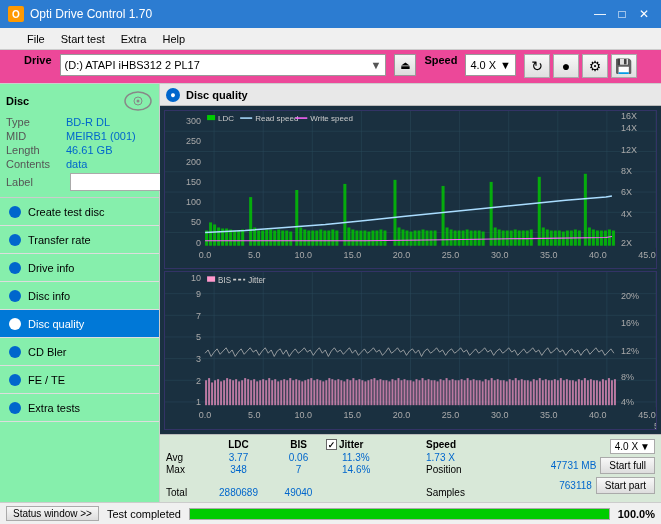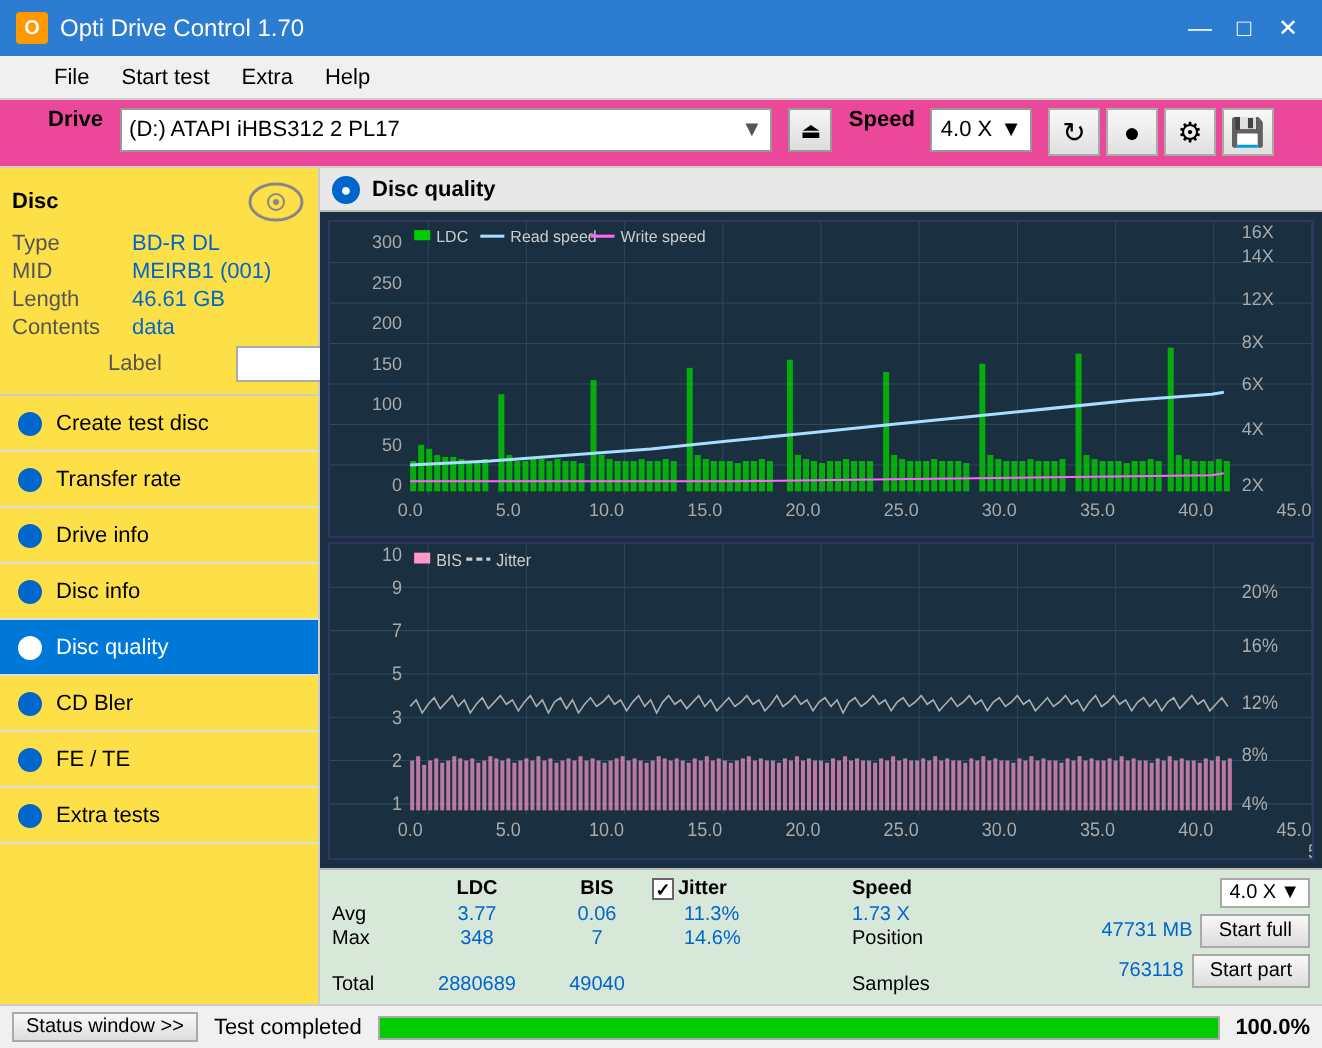--- a/index.html
+++ b/index.html
@@ -24,21 +24,21 @@
     .drive-eject { width: 22px; height: 22px; background: linear-gradient(to bottom, #f5f5f5, #ddd); border: 1px solid #999; display: flex; align-items: center; justify-content: center; cursor: pointer; }
     .speed-label { font-weight: bold; font-size: 11px; }
     .speed-select { background: white; border: 1px solid #999; height: 22px; padding: 0 4px; font-size: 11px; display: flex; align-items: center; gap: 4px; }
     .toolbar-btns { display: flex; gap: 3px; margin-left: auto; }
     .toolbar-btn { width: 26px; height: 24px; background: linear-gradient(to bottom, #f8f8f8, #e0e0e0); border: 1px solid #aaa; display: flex; align-items: center; justify-content: center; cursor: pointer; font-size: 14px; }
 
     
     .main { display: flex; height: calc(524px - 28px - 22px - 34px - 22px); }
 
     
-    .sidebar { width: 160px; background: #fde047; border-right: 1px solid #ccc; display: flex; flex-direction: column; flex-shrink: 0; }
+    .sidebar { width: 160px; background: #86efac; border-right: 1px solid #ccc; display: flex; flex-direction: column; flex-shrink: 0; }
     .disc-info-panel { padding: 6px; border-bottom: 1px solid #ccc; }
     .disc-header { display: flex; justify-content: space-between; align-items: center; margin-bottom: 4px; }
     .disc-title { font-weight: bold; font-size: 11px; }
     .disc-row { display: flex; align-items: center; margin-bottom: 2px; font-size: 11px; }
     .disc-row-label { color: #555; width: 60px; flex-shrink: 0; }
     .disc-row-value { color: #0066cc; font-weight: 500; }
     .label-row { display: flex; align-items: center; margin-top: 3px; gap: 4px; }
     .label-input { flex: 1; height: 18px; border: 1px solid #aaa; background: white; font-size: 10px; padding: 0 2px; }
     .label-btn { width: 18px; height: 18px; background: linear-gradient(to bottom, #f8f8f8, #ddd); border: 1px solid #aaa; display: flex; align-items: center; justify-content: center; cursor: pointer; font-size: 11px; }
 
@@ -143,21 +143,21 @@
       </div>
       <div class="disc-row">
         <span class="disc-row-label">Length</span>
         <span class="disc-row-value">46.61 GB</span>
       </div>
       <div class="disc-row">
         <span class="disc-row-label">Contents</span>
         <span class="disc-row-value">data</span>
       </div>
       <div class="label-row">
-        <span style="width:60px;color:#555;flex-shrink:0;margin-left:48px;">Label</span>
+        <span style="width:60px;color:#555;flex-shrink:0;">Label</span>
         <input class="label-input" type="text" value="" style="">
         <div class="label-btn">🔍</div>
       </div>
     </div>
 
     <div>
       <div class="nav-item">
         <div class="nav-icon">
             <div class="nav-icon-circle"></div>
           </div>

